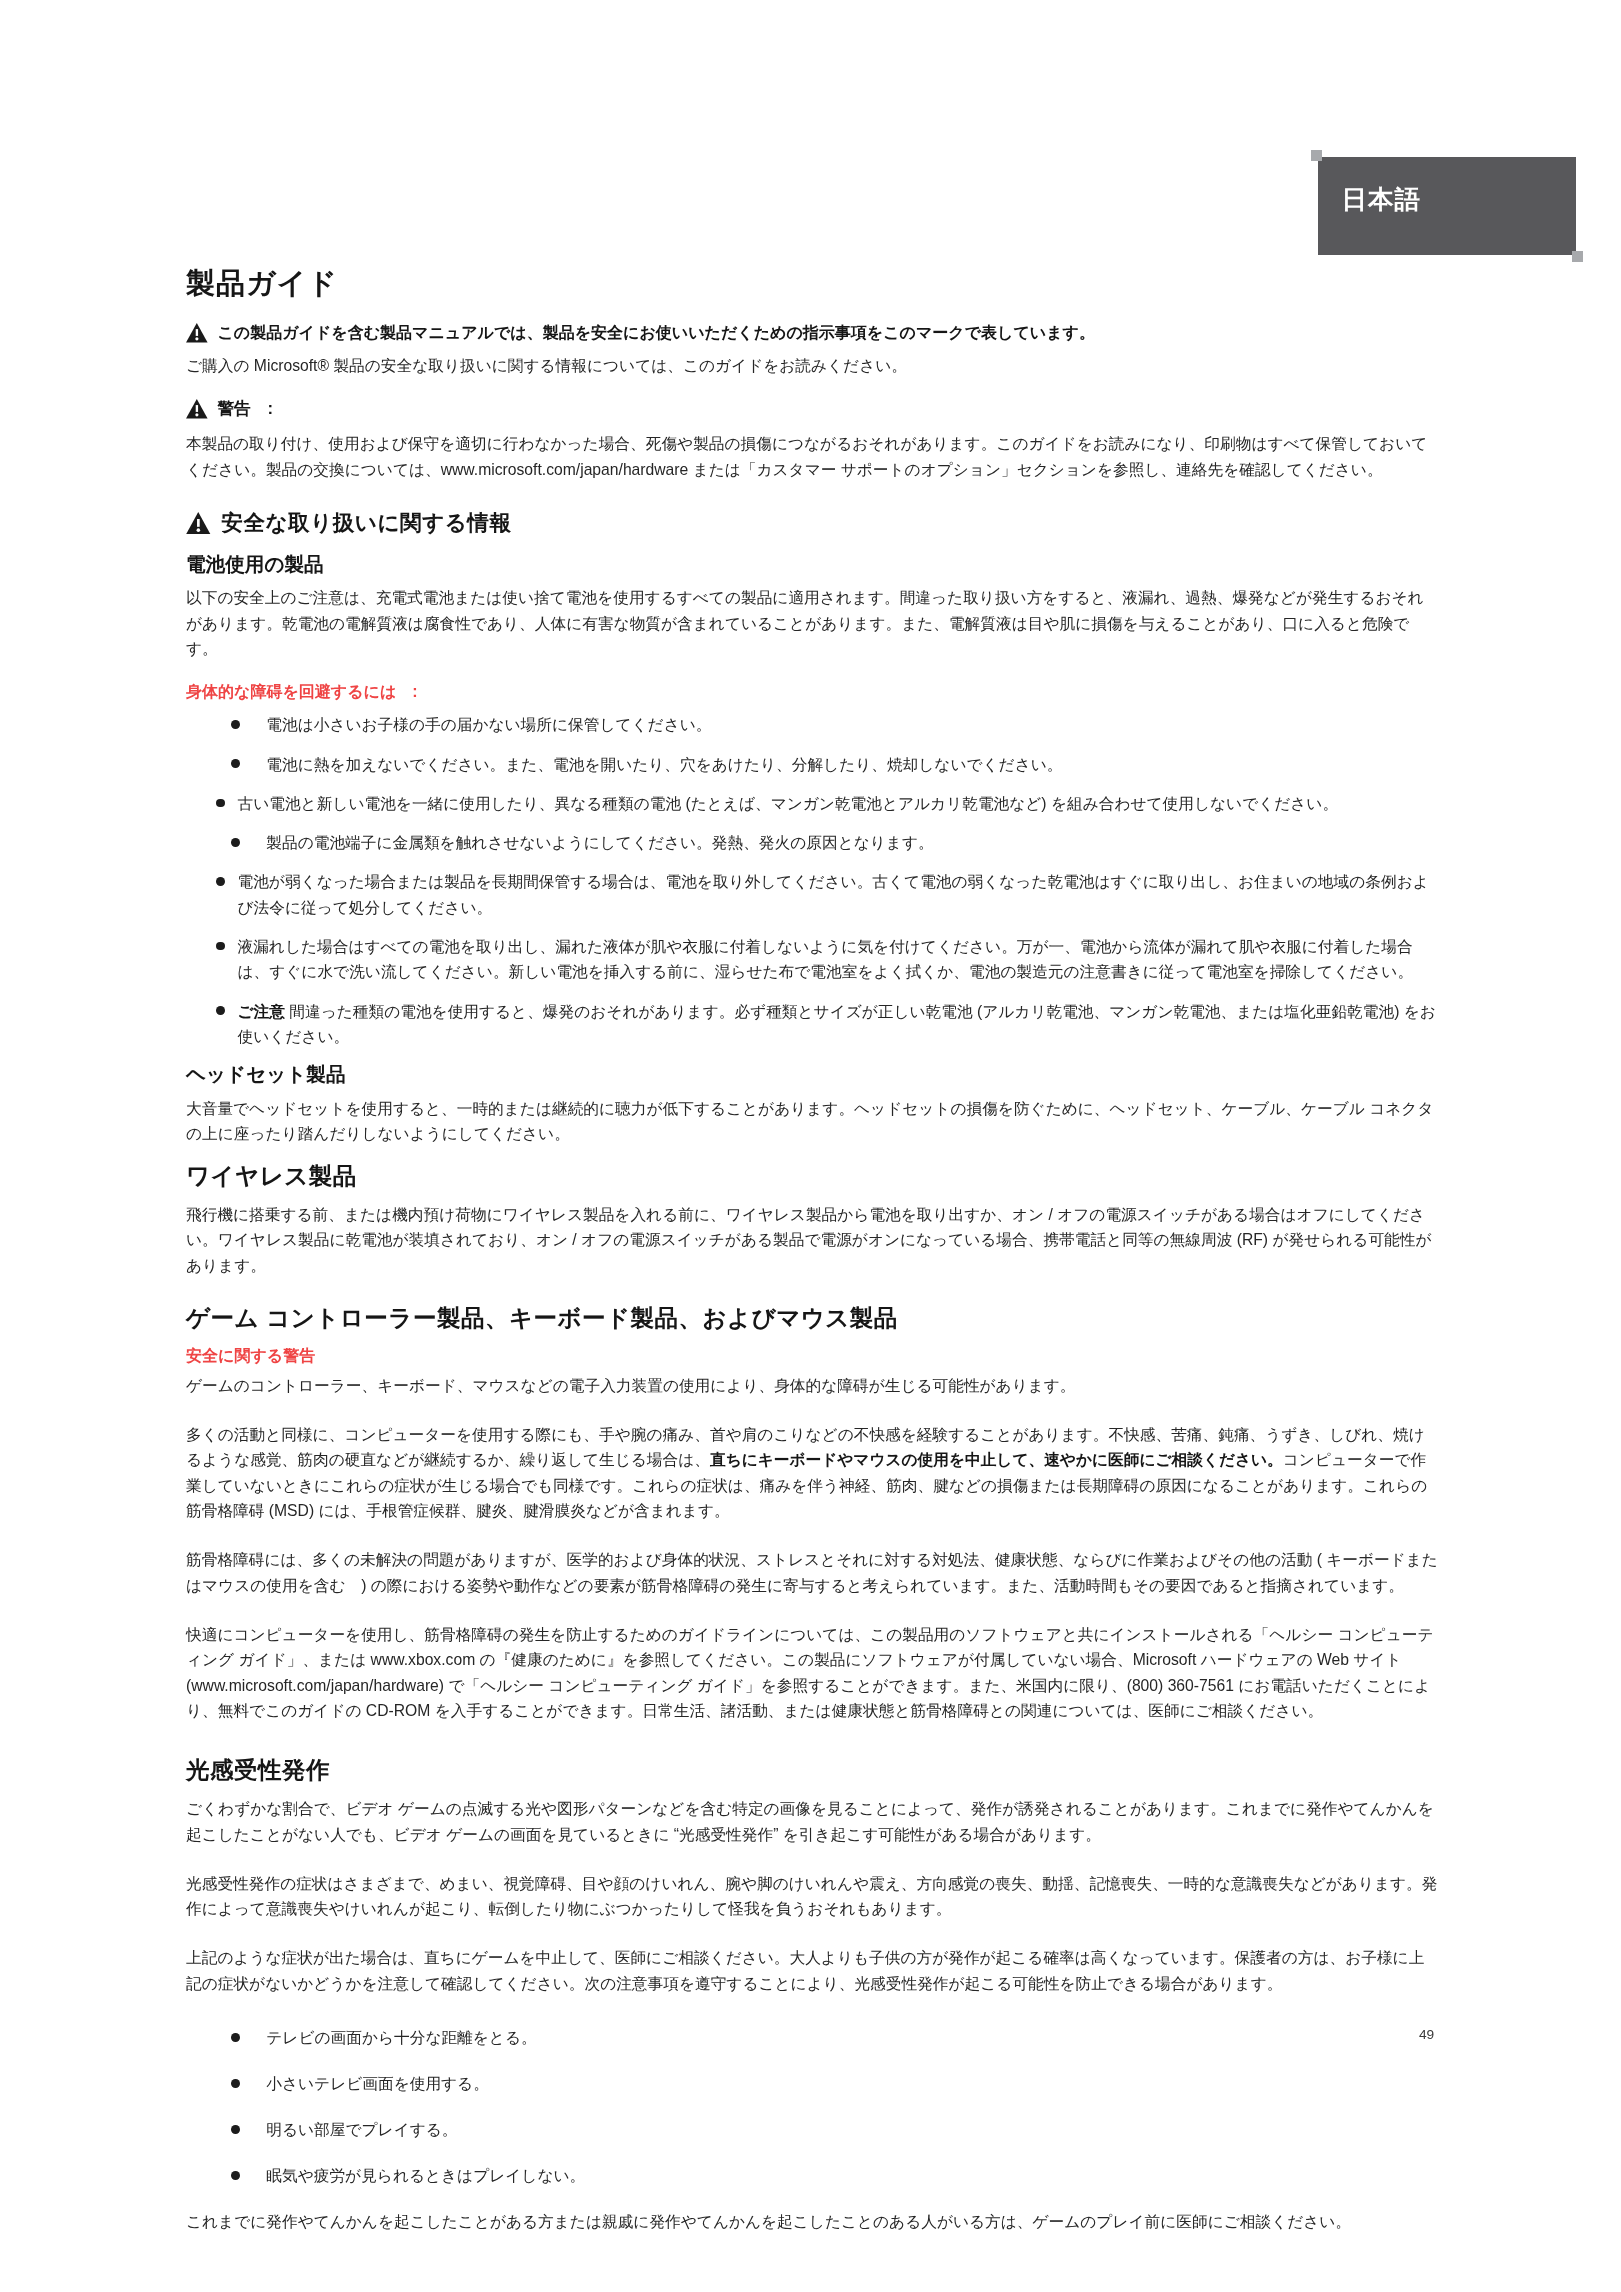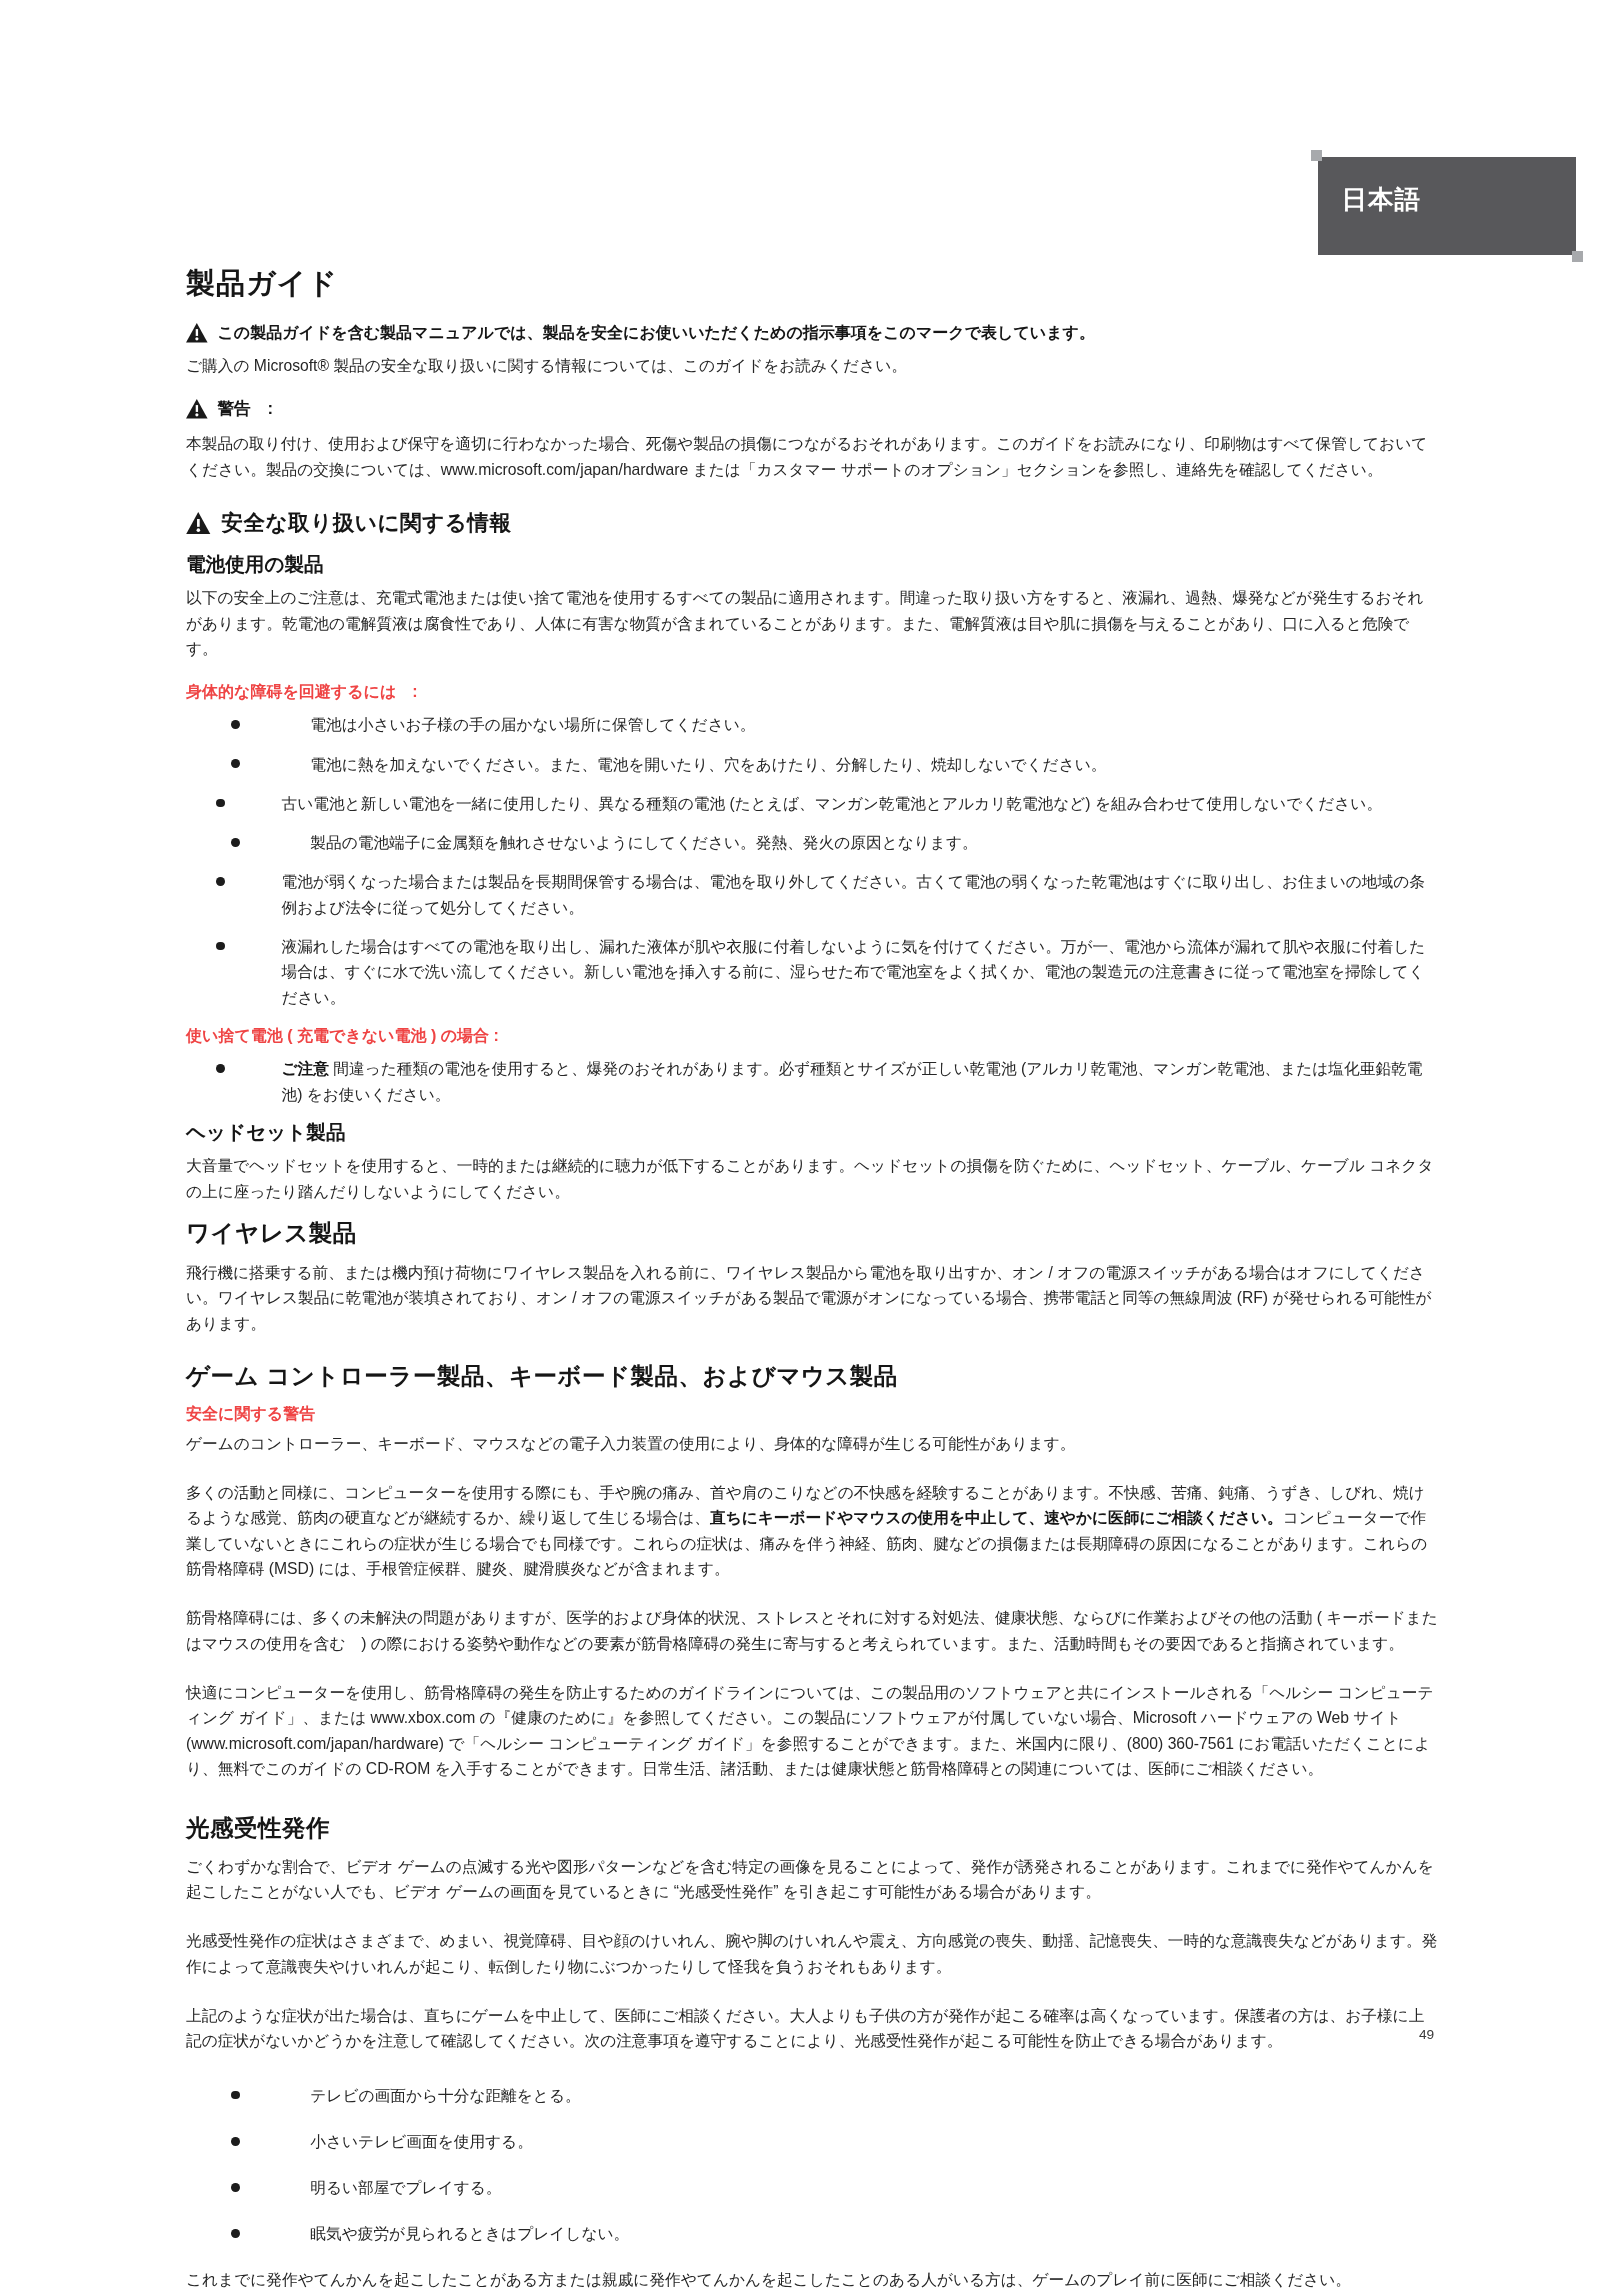--- a/index.html
+++ b/index.html
@@ -47,21 +47,21 @@
   h4.minor { font-size:16px; line-height:23.5px; font-weight:bold; color:#ef4444; margin:0 0 8.8px 0; }
 
   .notice-row { display:flex; align-items:center; gap:9.8px; margin:0 0 8.8px 0; }
   .notice-row .ntext { font-weight:bold; font-size:16px; line-height:23.5px; color:#161616; }
   .warn-head { display:flex; align-items:center; gap:9.8px; margin:5.9px 0 9.8px 0; }
   .warn-head .wtext { font-size:16.7px; font-weight:bold; color:#161616; }
   .warn-icon { flex:0 0 auto; display:inline-flex; margin-top:1px; }
 
   
   ul.bullets { list-style:none; margin:0 0 13.7px 0; padding:0; }
-  ul.bullets li { display:flex; align-items:flex-start; margin:0 0 13.7px 0;gap:44px; }
+  ul.bullets li { display:flex; align-items:flex-start; margin:0 0 13.7px 0; }
   ul.bullets li .dot {
     flex:0 0 auto; width:8.8px; height:8.8px; border-radius:50%;
     background:#1c1c1c; margin-top:7.8px;
   }
   ul.bullets li.lvl1 { padding-left:30px; }
   ul.bullets li.lvl1 .dot { margin-right:12.7px; }
   ul.bullets li.lvl2 { padding-left:45px; }
   ul.bullets li.lvl2 .dot { margin-right:26.5px; }
   ul.bullets li .li-text { flex:1 1 auto; }
   ul.bullets.spread li { margin-bottom:20.6px; }
@@ -147,21 +147,20 @@
       <li class="lvl1">
           <span class="dot"></span>
           <span class="li-text">電池が弱くなった場合または製品を長期間保管する場合は、電池を取り外してください。古くて電池の弱くなった乾電池はすぐに取り出し、お住まいの地域の条例および法令に従って処分してください。</span>
         </li>
       <li class="lvl1">
           <span class="dot"></span>
           <span class="li-text">液漏れした場合はすべての電池を取り出し、漏れた液体が肌や衣服に付着しないように気を付けてください。万が一、電池から流体が漏れて肌や衣服に付着した場合は、すぐに水で洗い流してください。新しい電池を挿入する前に、湿らせた布で電池室をよく拭くか、電池の製造元の注意書きに従って電池室を掃除してください。</span>
         </li>
     </ul>
 
-    <h4 class="minor">使い捨て電池 ( 充電できない電池 ) の場合 :</h4>
     <ul class="bullets" style="margin-bottom:7.8px;">
       <li class="lvl1">
         <span class="dot"></span>
         <span class="li-text"><span class="bold-inline">ご注意</span><span> 間違った種類の電池を使用すると、爆発のおそれがあります。必ず種類とサイズが正しい乾電池 (アルカリ乾電池、マンガン乾電池、または塩化亜鉛乾電池) をお使いください。</span></span>
       </li>
     </ul>
 
     <h3 class="sub" style="margin-top:13.7px;">ヘッドセット製品</h3>
     <p style="margin-bottom:16px;">大音量でヘッドセットを使用すると、一時的または継続的に聴力が低下することがあります。ヘッドセットの損傷を防ぐために、ヘッドセット、ケーブル、ケーブル コネクタの上に座ったり踏んだりしないようにしてください。</p>
 

